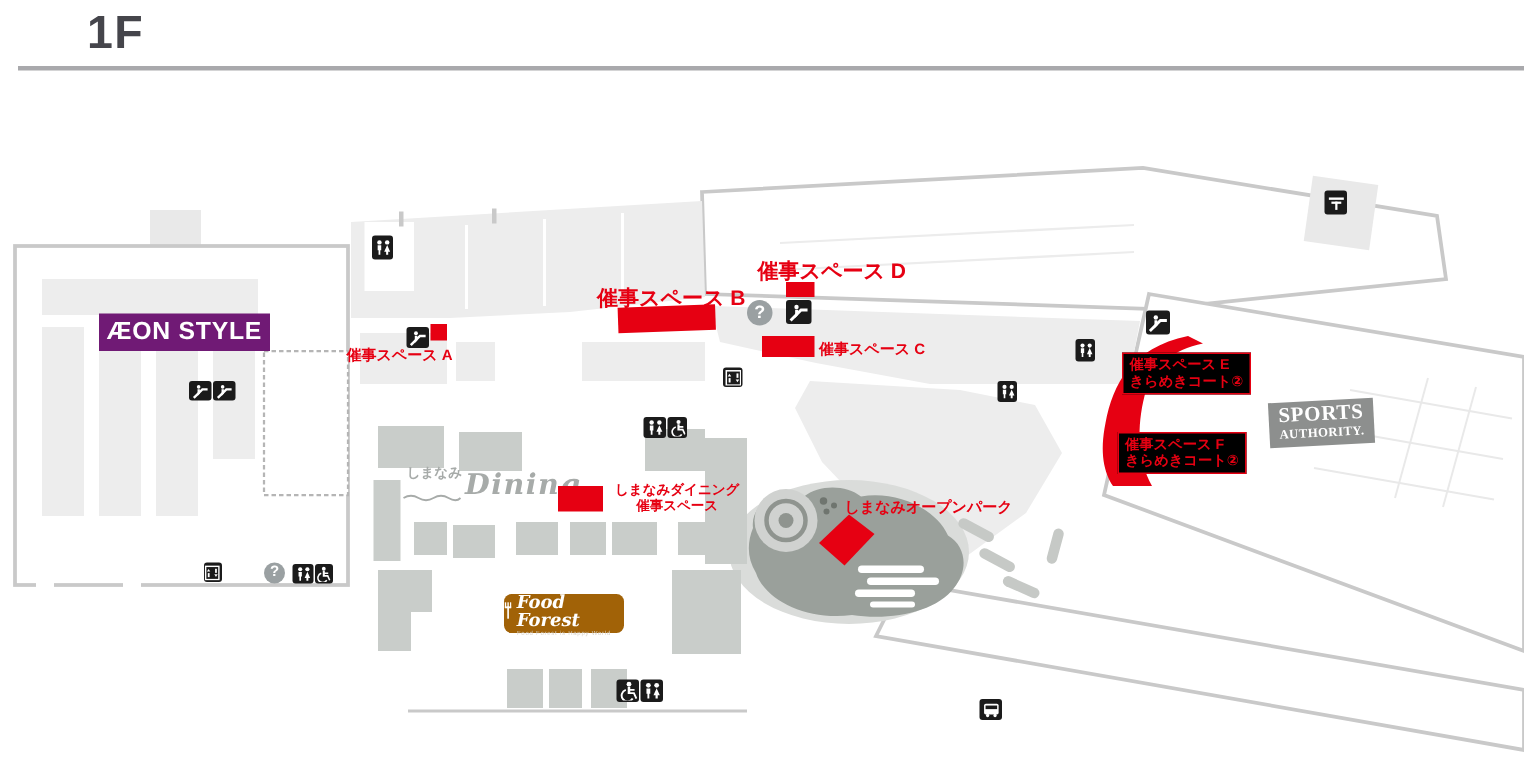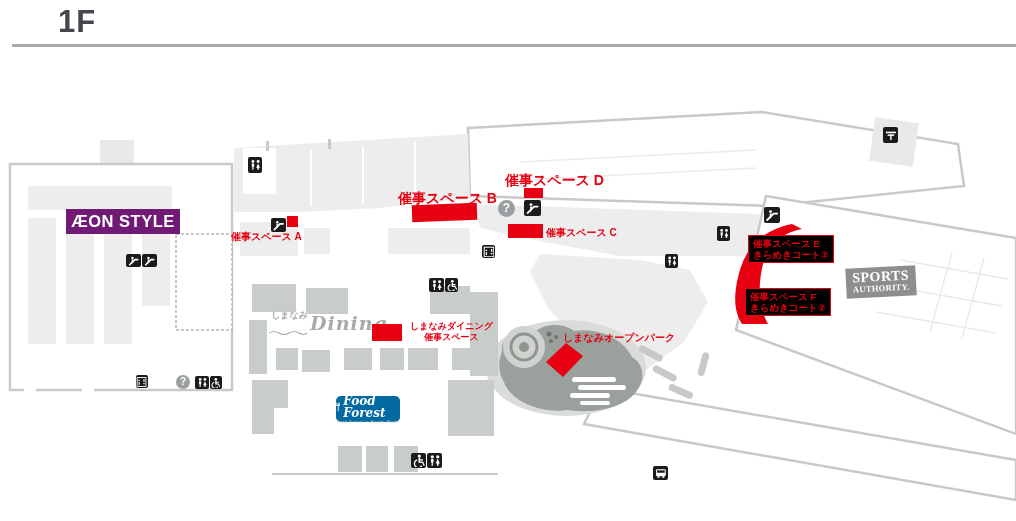--- a/index.html
+++ b/index.html
@@ -24,21 +24,21 @@
                font-size:9.5px; line-height:11px; padding:2px 4px; white-space:nowrap; }
 
   .aeon-banner { position:absolute; left:66px; top:209px; width:114px; height:25px; background:#701a75; color:#fff;
                  display:flex; align-items:center; justify-content:center; font-weight:bold; font-size:16.5px; letter-spacing:.5px; }
 
   .sports-box { position:absolute; left:846px; top:267px; width:70px; height:30px; background:#8d8f8e; color:#fff;
                 text-align:center; transform:rotate(-3deg); font-family:"Liberation Serif","DejaVu Serif",serif; }
   .sports-line1 { font-size:14px; font-weight:bold; line-height:15px; margin-top:2px; letter-spacing:.5px; }
   .sports-line2 { font-size:8.5px; font-weight:bold; line-height:9px; letter-spacing:.3px; }
 
-  .food-forest { position:absolute; left:336px; top:396px; width:64px; height:26px; background:#0369a1; border-radius:5px;
+  .food-forest { position:absolute; left:336px; top:396px; width:80px; height:26px; background:#a16207; border-radius:5px;
                  color:#fff; display:flex; flex-direction:column; align-items:center; justify-content:center; }
   .ff-row { display:flex; align-items:center; gap:3px; }
   .ff-main { font-family:"DejaVu Serif","Liberation Serif",serif; font-style:italic; font-weight:bold; font-size:12px; line-height:12px; }
   .ff-sub  { font-size:4px; line-height:5px; letter-spacing:.5px; color:#d8d2c8; }
 
   .dining-logo { position:absolute; left:268px; top:309px; color:#a7aba9;text-align:right; }
   .dl-kana { font-size:9px; font-weight:bold; display:block; }
   .dl-en { font-family:"DejaVu Serif","Liberation Serif",serif; font-style:italic; font-size:19px; font-weight:bold;
            position:absolute; left:42px; top:3px; letter-spacing:1px; }
 </style>

